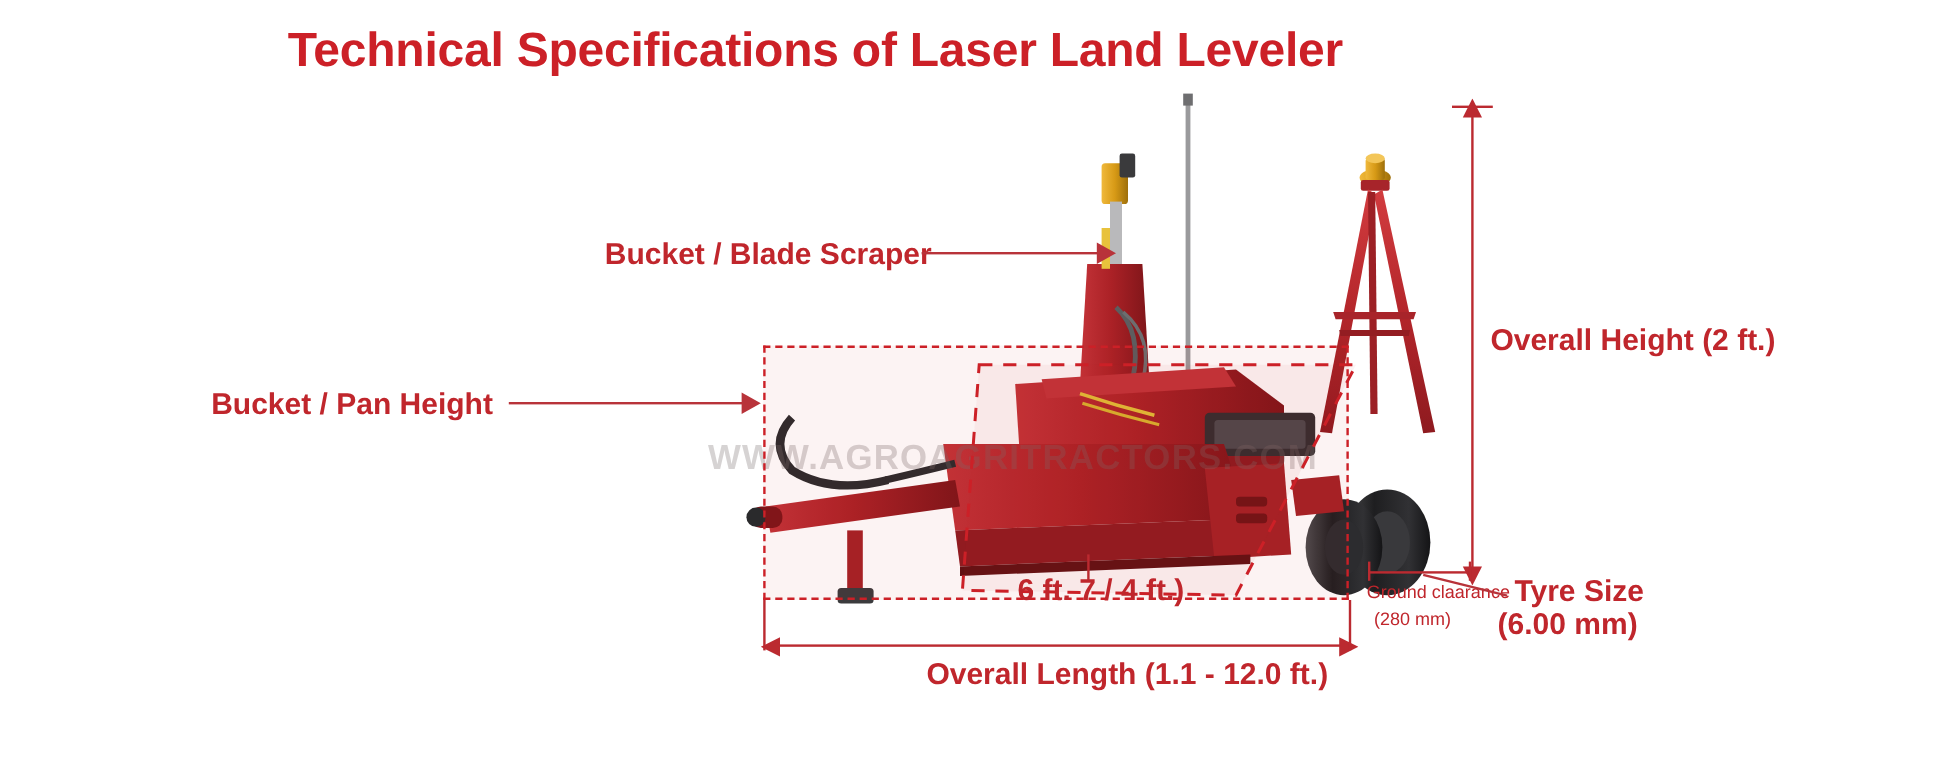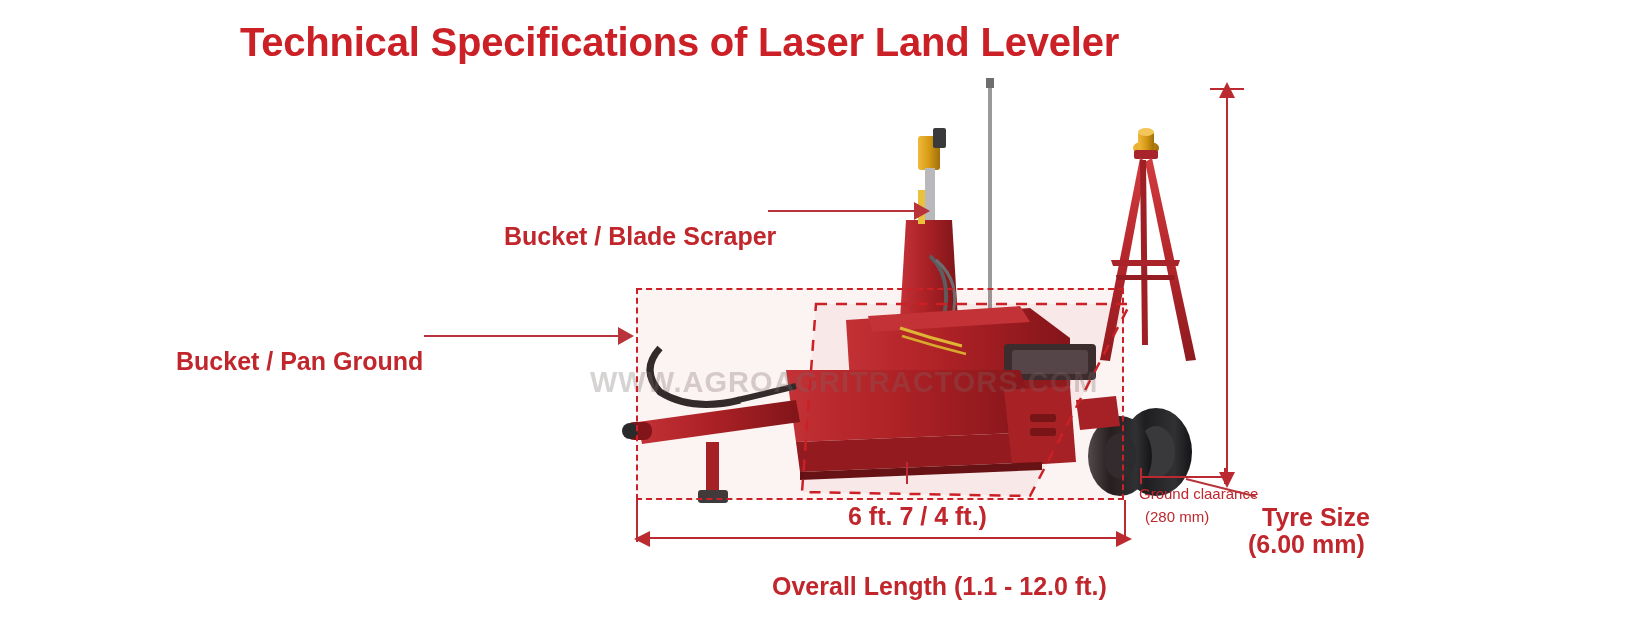--- a/index.html
+++ b/index.html
@@ -31,21 +31,21 @@
     letter-spacing: -0.2px;
   }
 
   
   .lbl {
     position: absolute;
     color: #c0262c;
     font-weight: bold;
     white-space: nowrap;
   }
-  .lbl-lg { font-size: 25px; margin-top: 24px; }
+  .lbl-lg { font-size: 25px; }
   .lbl-sm { font-size: 15px; font-weight: normal; }
 
   
   .leader {
     position: absolute;
     background: #b8333a;
     height: 2px;
   }
   .arrowhead {
     position: absolute;
@@ -199,34 +199,35 @@
   <div class="dashbox" style="left:636px; top:288px; width:484px; height:208px;"></div>
 
   <svg class="dashpoly" style="left:800px; top:296px; width:340px; height:212px;" viewBox="0 0 340 212">
     <polygon points="16,8 330,8 230,200 2,196" fill="rgba(204,32,39,0.05)" stroke="#cc2027" stroke-width="2.5" stroke-dasharray="11 9"></polygon>
   </svg>
 
   <div class="lbl lbl-lg" style="left:504px; top:198px;">Bucket / Blade Scraper</div>
   <div class="leader" style="left:768px; top:210px; width:148px;"></div>
   <div class="arrowhead" style="left:914px; top:202px;"></div>
 
-  <div class="lbl lbl-lg" style="left:176px; top:323px;">Bucket / Pan Ground</div>
+  <div class="lbl lbl-lg" style="left:176px; top:323px;">Bucket / Pan Height</div>
   <div class="leader" style="left:424px; top:335px; width:196px;"></div>
   <div class="arrowhead" style="left:618px; top:327px;"></div>
 
   <div class="dimline" style="left:1226px; top:88px; width:2px; height:392px;"></div>
 
   <svg style="position:absolute; left:1218px; top:82px; width:18px; height:18px;" viewBox="0 0 18 18">
     <polygon points="9,0 17,16 1,16" fill="#bb2a30"></polygon>
   </svg>
 
   <svg style="position:absolute; left:1218px; top:470px; width:18px; height:18px;" viewBox="0 0 18 18">
     <polygon points="9,18 17,2 1,2" fill="#bb2a30"></polygon>
   </svg>
   <div class="tick" style="left:1210px; top:88px; width:34px; height:2px;"></div>
+  <div class="lbl lbl-lg" style="left:1242px; top:270px;">Overall Height (2 ft.)</div>
 
   <div class="dimline" style="left:640px; top:537px; width:486px; height:2px;"></div>
   <svg style="position:absolute; left:634px; top:530px; width:18px; height:18px;" viewBox="0 0 18 18">
     <polygon points="0,9 16,1 16,17" fill="#bb2a30"></polygon>
   </svg>
   <svg style="position:absolute; left:1114px; top:530px; width:18px; height:18px;" viewBox="0 0 18 18">
     <polygon points="18,9 2,1 2,17" fill="#bb2a30"></polygon>
   </svg>
   <div class="tick" style="left:636px; top:500px; width:2px; height:42px;"></div>
   <div class="tick" style="left:1124px; top:500px; width:2px; height:42px;"></div>

